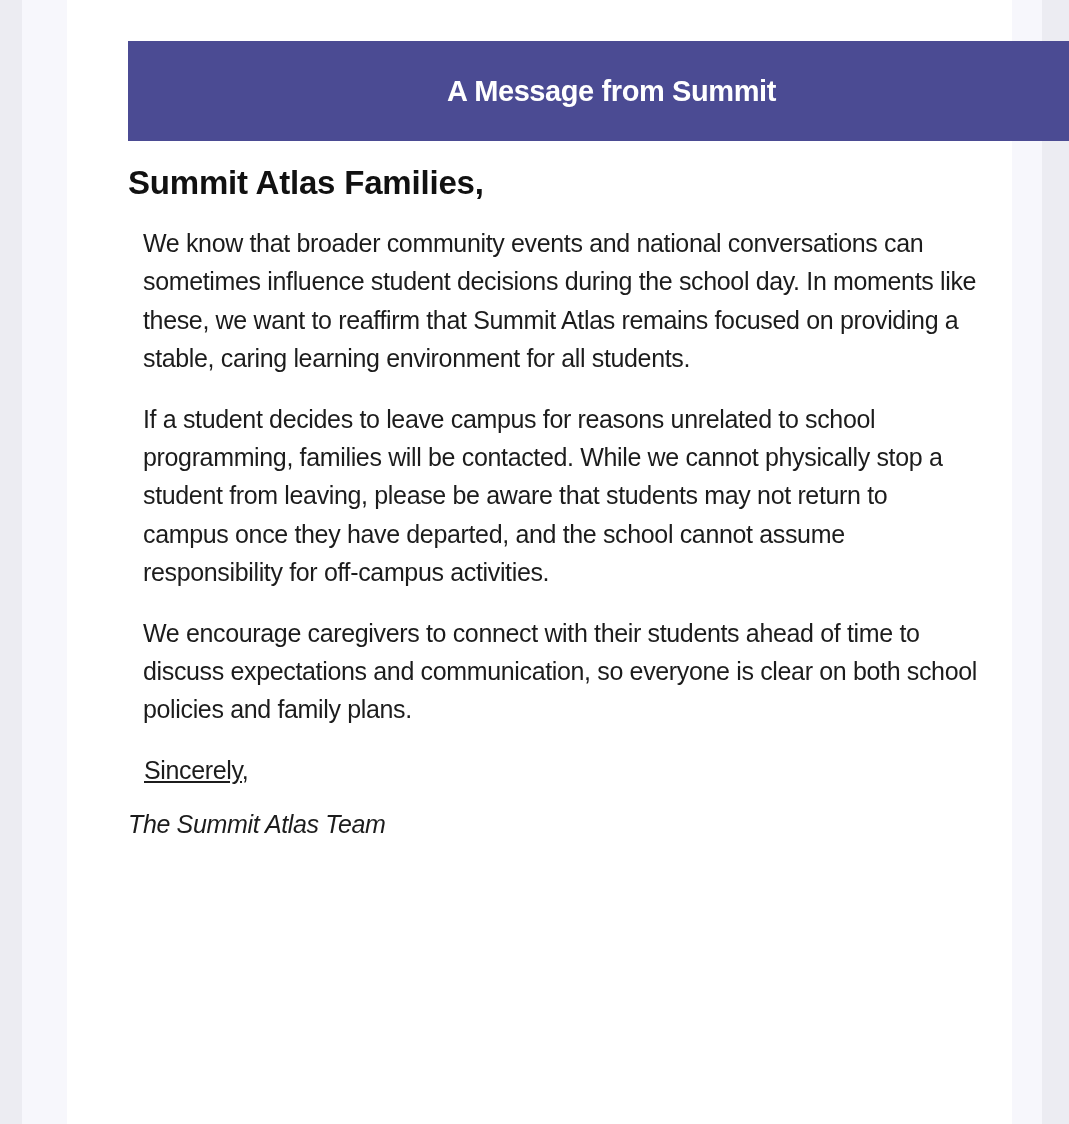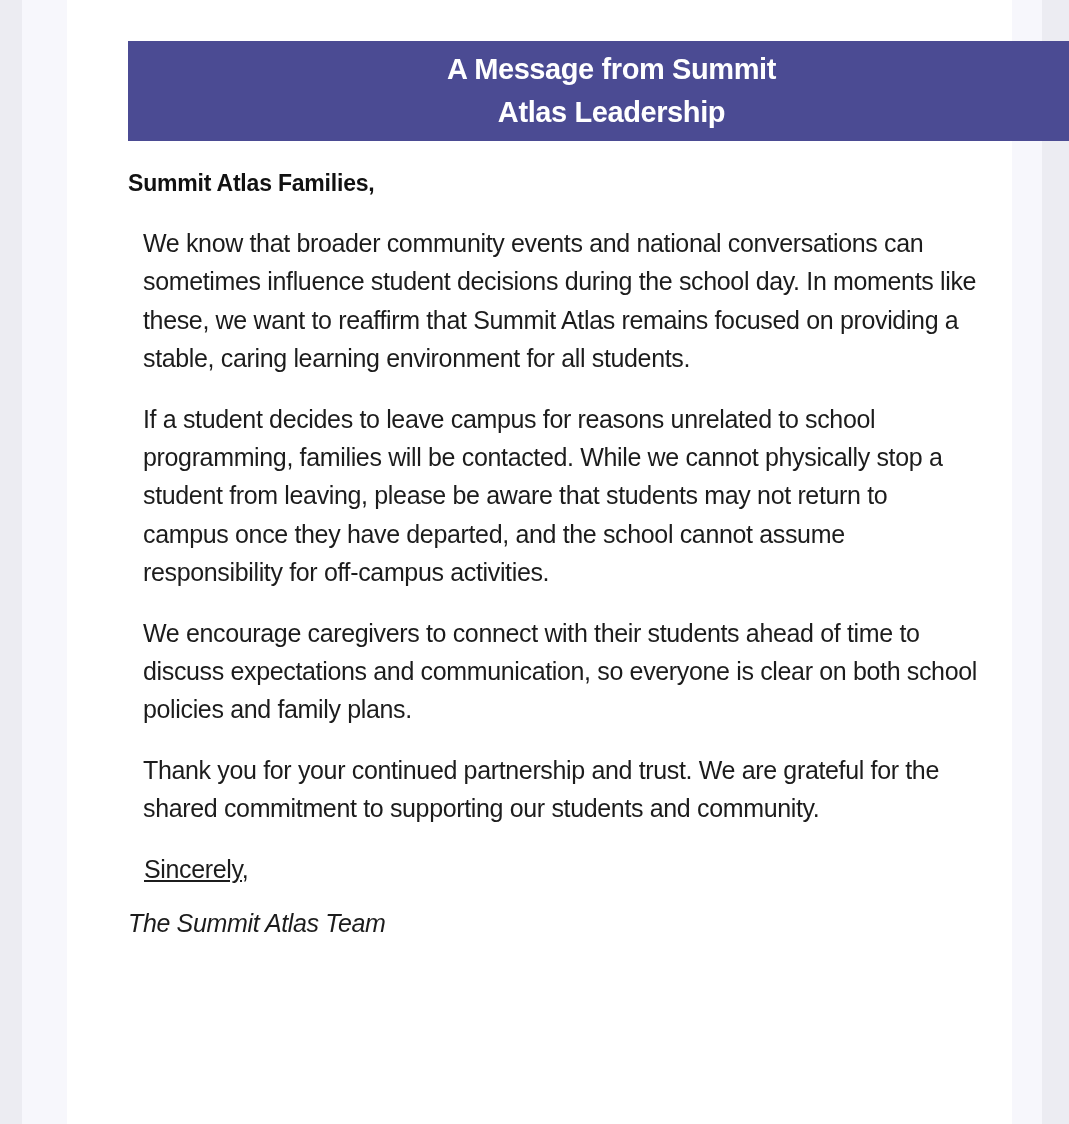--- a/index.html
+++ b/index.html
@@ -52,21 +52,21 @@
   }
   .content {
     position: absolute;
     top: 160px;
     left: 61px;
     width: 850px;
     color: #1a1a1a;
   }
   .greeting {
     font-weight: bold;
-    font-size: 23px;
+    font-size: 33px;
     line-height: 38px;
     margin: 4px 0 22px 0;
     color: #111111;
     letter-spacing: -0.2px;
   }
   .para {
     font-size: 25px;
     line-height: 38.4px;
     margin: 0 0 22px 15px;
     color: #1c1c1c;
@@ -90,25 +90,23 @@
   }
 </style>
 </head>
 <body>
 
 <div class="outer-band"></div>
 
 <div class="card">
   <div class="banner">
     <div class="banner-line">A Message from Summit</div>
-    <div class="banner-line">Atlas Leadership</div>
   </div>
 
   <div class="content">
     <p class="greeting">Summit Atlas Families,</p>
     <p class="para">We know that broader community events and national conversations can sometimes influence student decisions during the school day. In moments like these, we want to reaffirm that Summit Atlas remains focused on providing a stable, caring learning environment for all students.</p>
     <p class="para">If a student decides to leave campus for reasons unrelated to school programming, families will be contacted. While we cannot physically stop a student from leaving, please be aware that students may not return to campus once they have departed, and the school cannot assume responsibility for off-campus activities.</p>
     <p class="para">We encourage caregivers to connect with their students ahead of time to discuss expectations and communication, so everyone is clear on both school policies and family plans.</p>
-    <p class="para">Thank you for your continued partnership and trust. We are grateful for the shared commitment to supporting our students and community.</p>
     <p class="closing">Sincerely,</p>
     <p class="signature">The Summit Atlas Team</p>
   </div>
 </div>
 
 </body></html>

